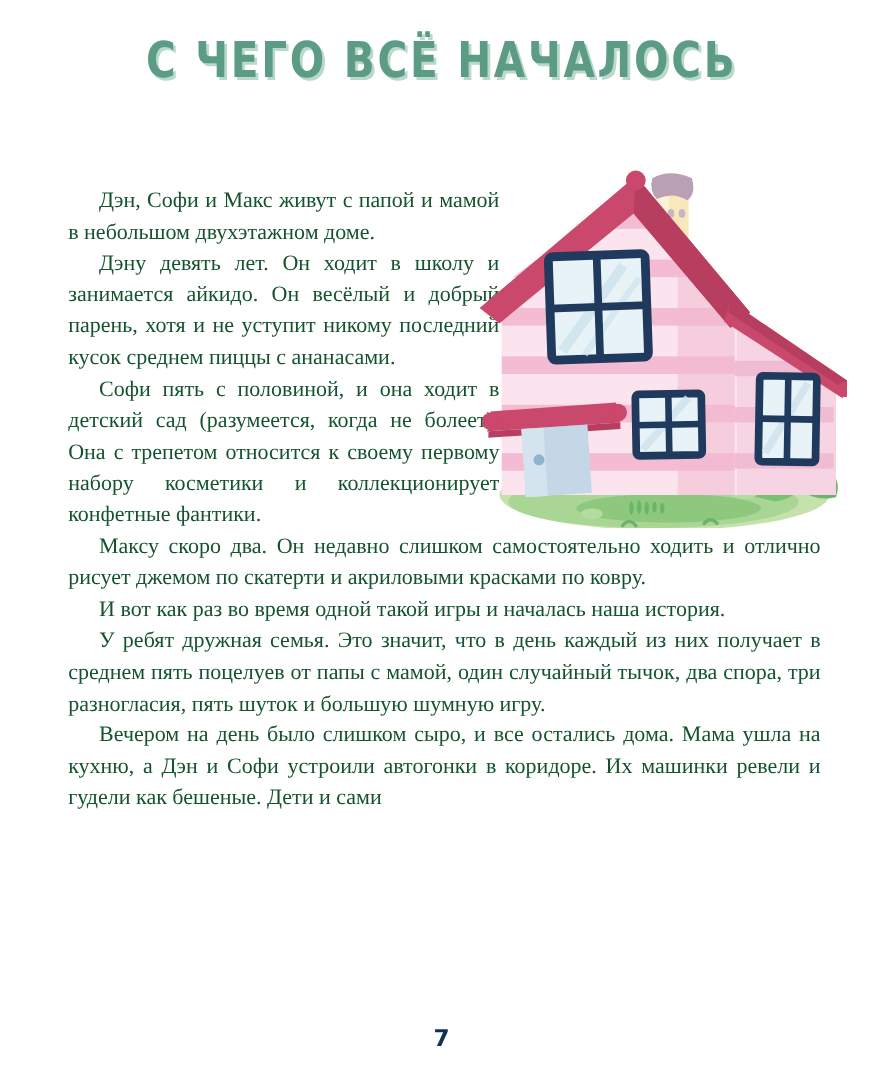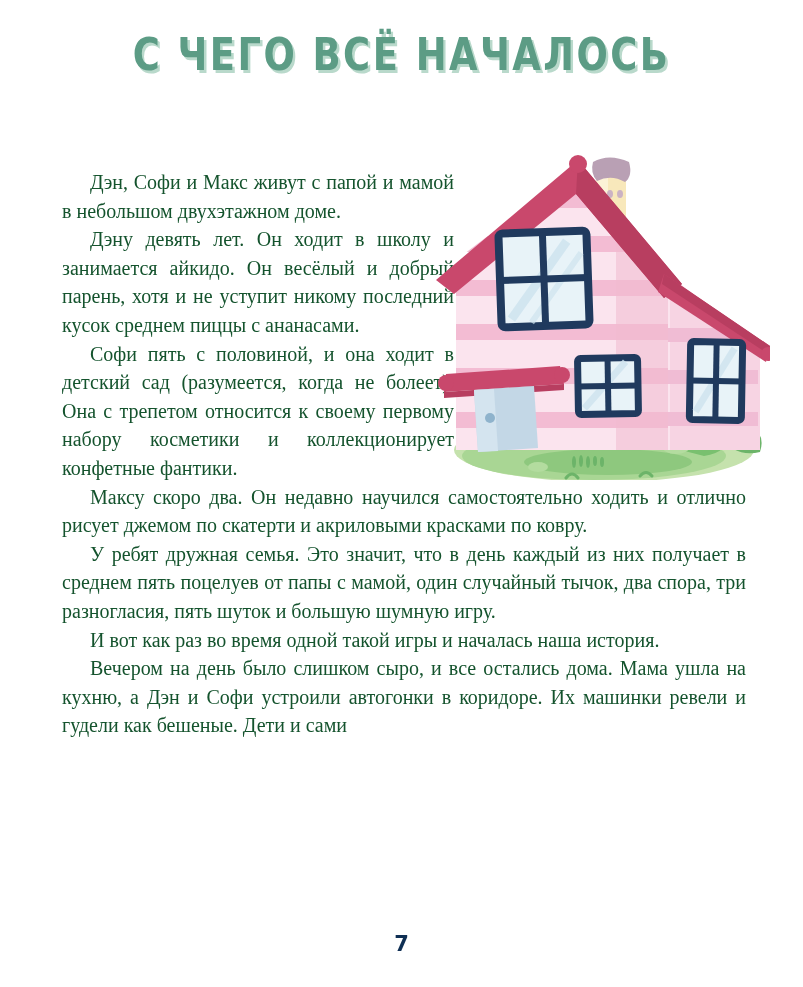--- a/index.html
+++ b/index.html
@@ -104,23 +104,23 @@
 
   <div class="chapter-title">С ЧЕГО ВСЁ НАЧАЛОСЬ</div>
 
   <div class="body-text">
 
     <div class="float-shim"></div>
 
     <p>Дэн, Софи и Макс живут с папой и мамой в небольшом двухэтажном доме.</p>
     <p>Дэну девять лет. Он ходит в школу и занимается айкидо. Он весёлый и добрый парень, хотя и не уступит никому по­следний кусок среднем пиццы с ананасами.</p>
     <p>Софи пять с половиной, и она ходит в детский сад (разумеется, когда не болеет). Она с трепетом относится к своему первому набору косметики и коллекционирует конфетные фантики.</p>
-    <p>Максу скоро два. Он недавно научился самостоятельно хо­дить и отлично рисует джемом по скатерти и акриловыми крас­ками по ковру.</p>
+    <p>Максу скоро два. Он недавно слишком самостоятельно хо­дить и отлично рисует джемом по скатерти и акриловыми крас­ками по ковру.</p>
+    <p>И вот как раз во время одной такой игры и началась наша история.</p>
     <p>У ребят дружная семья. Это значит, что в день каждый из них получает в среднем пять поцелуев от папы с мамой, один слу­чайный тычок, два спора, три разногласия, пять шуток и боль­шую шумную игру.</p>
-    <p>И вот как раз во время одной такой игры и началась наша история.</p>
     <p>Вечером на день было слишком сыро, и все остались дома. Мама ушла на кухню, а Дэн и Софи устроили автогонки в кори­доре. Их машинки ревели и гудели как бешеные. Дети и сами</p>
   </div>
 
   <div class="illustration">
     <svg viewBox="0 0 352 330" xmlns="http://www.w3.org/2000/svg">
       <defs>
         <clipPath id="frontWallClip">
           <path d="M38 210 L38 110 L160 18 L250 124 L250 300 L38 300 Z"></path>
         </clipPath>
         <clipPath id="sideWallClip">

